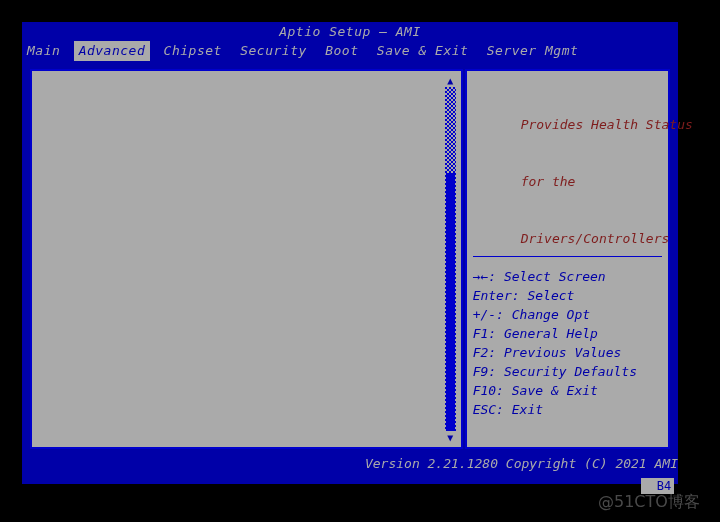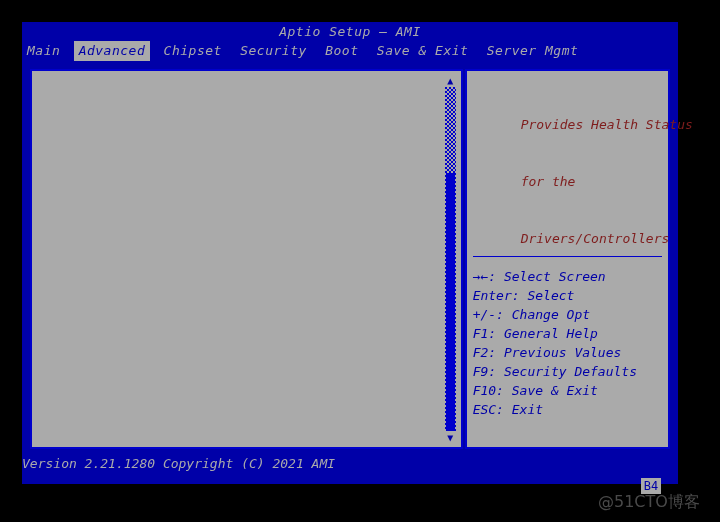--- a/index.html
+++ b/index.html
@@ -176,38 +176,39 @@
   }
 
   
   .footer {
     position: absolute;
     left: 0;
     bottom: 0;
     width: 656px;
     height: 35px;
     line-height: 30px;
-    text-align: left;
+    text-align: right;
     color: #aaaaaa;
     white-space: pre;
   }
 
   
   #corner-badge {
     position: absolute;
     left: 641px;
     top: 478px;
     width: 20px;
     height: 16px;
     line-height: 16px;
     text-align: center;
     background: #aaaaaa;
     color: #0000a8;
     font-size: 12px;
     font-family: "DejaVu Sans Mono", "Liberation Mono", monospace;
+    padding-left: 13px;
   }
 
   
   #watermark {
     position: absolute;
     left: 598px;
     top: 492px;
     color: #4a4a4a;
     font-size: 16px;
     font-family: "DejaVu Sans", "Liberation Sans", sans-serif;

